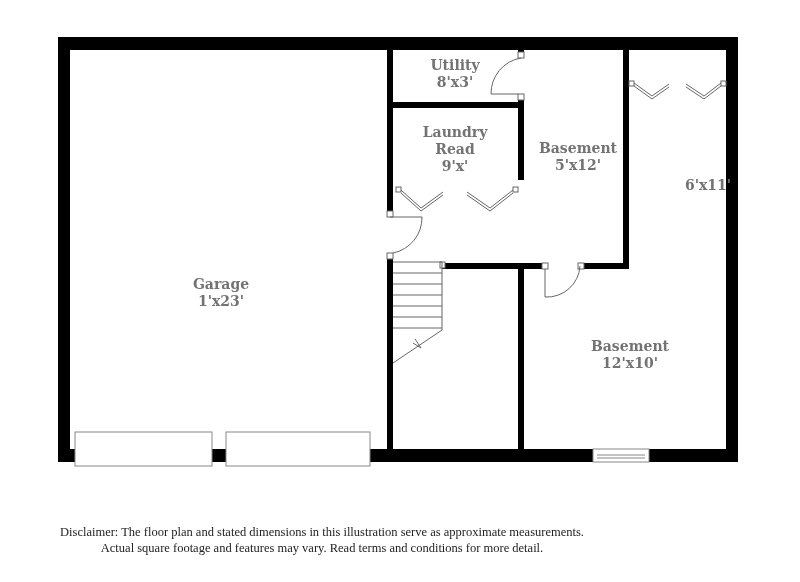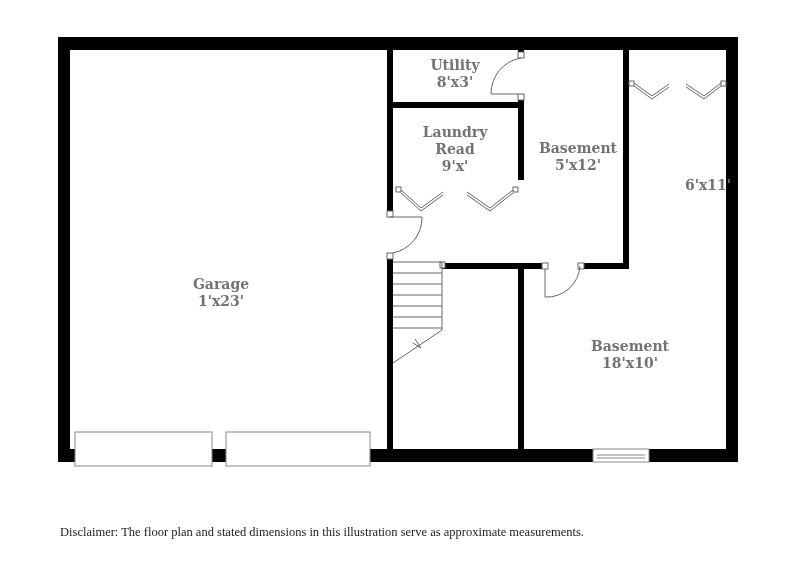--- a/index.html
+++ b/index.html
@@ -125,18 +125,19 @@
 </div>
 <div class="label" style="left:578px; top:140px;">
   <span>Basement</span>
   <span>5'x12'</span>
 </div>
 <div class="label" style="left:708px; top:177px;">
   <span>6'x11'</span>
 </div>
 <div class="label" style="left:630px; top:338px;">
   <span>Basement</span>
-  <span>18'x10'</span>
+  <span>12'x10'</span>
 </div>
 
 <div class="disclaimer">
   <span>Disclaimer: The floor plan and stated dimensions in this illustration serve as approximate measurements.</span>
+  <span>Actual square footage and features may vary. Read terms and conditions for more detail.</span>
 </div>
 
 </body></html>

